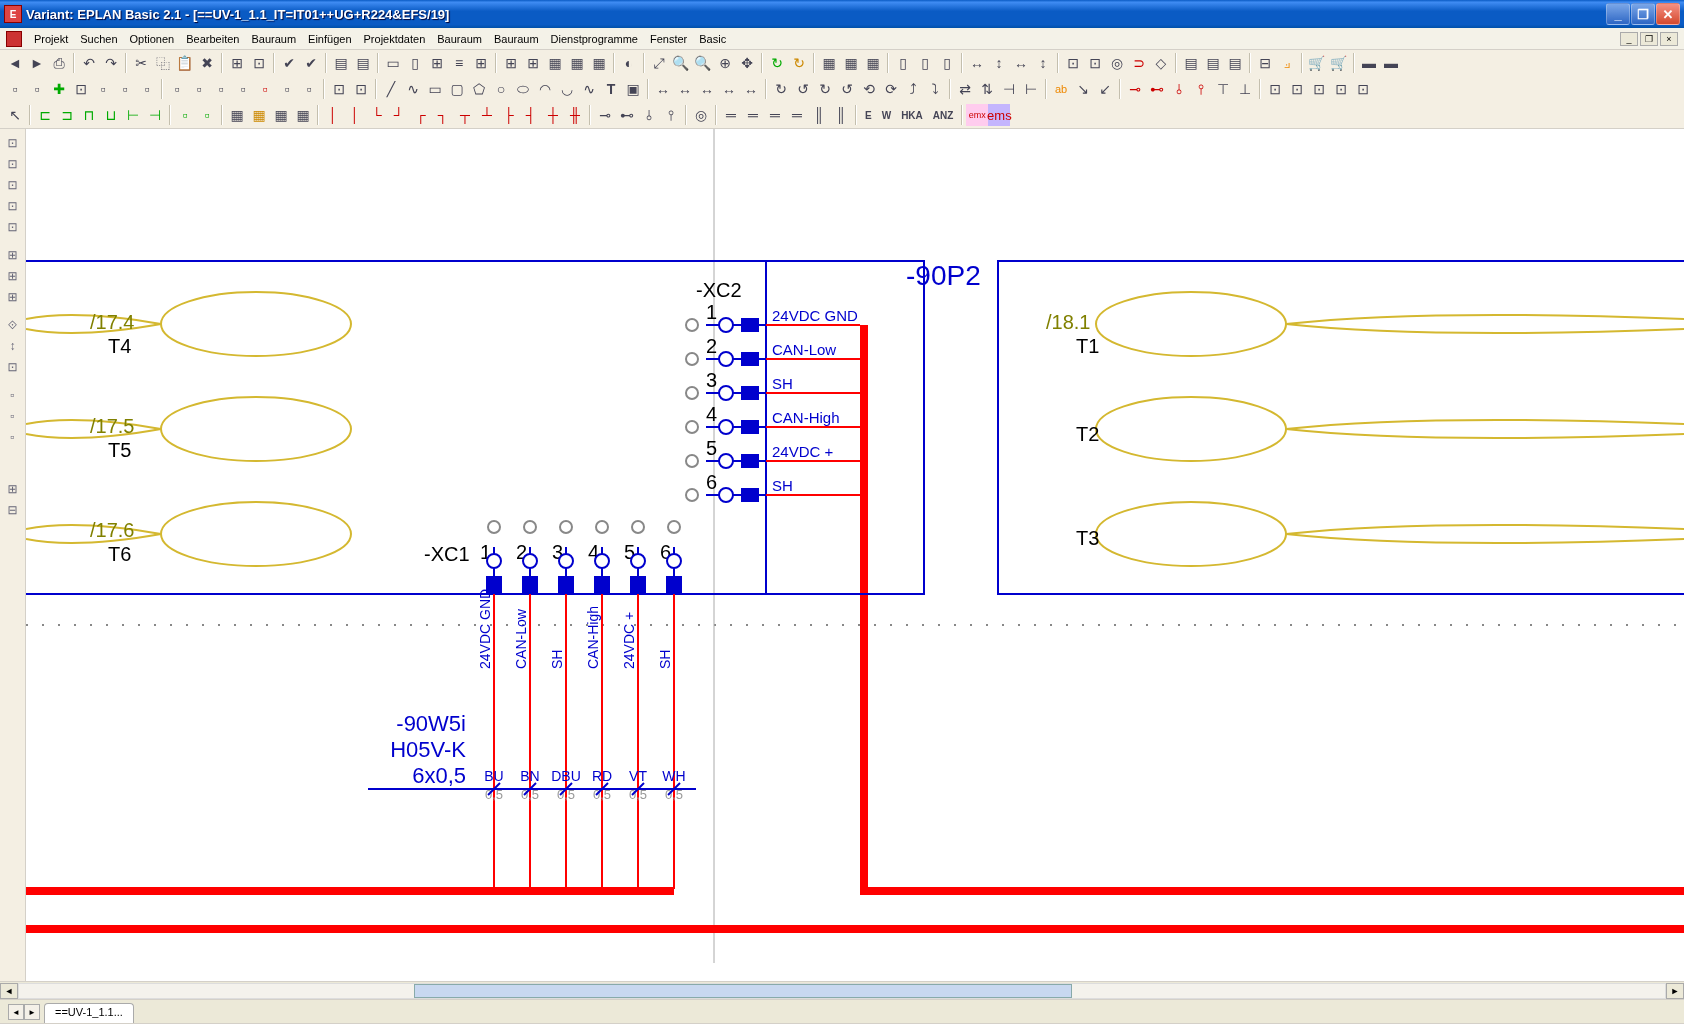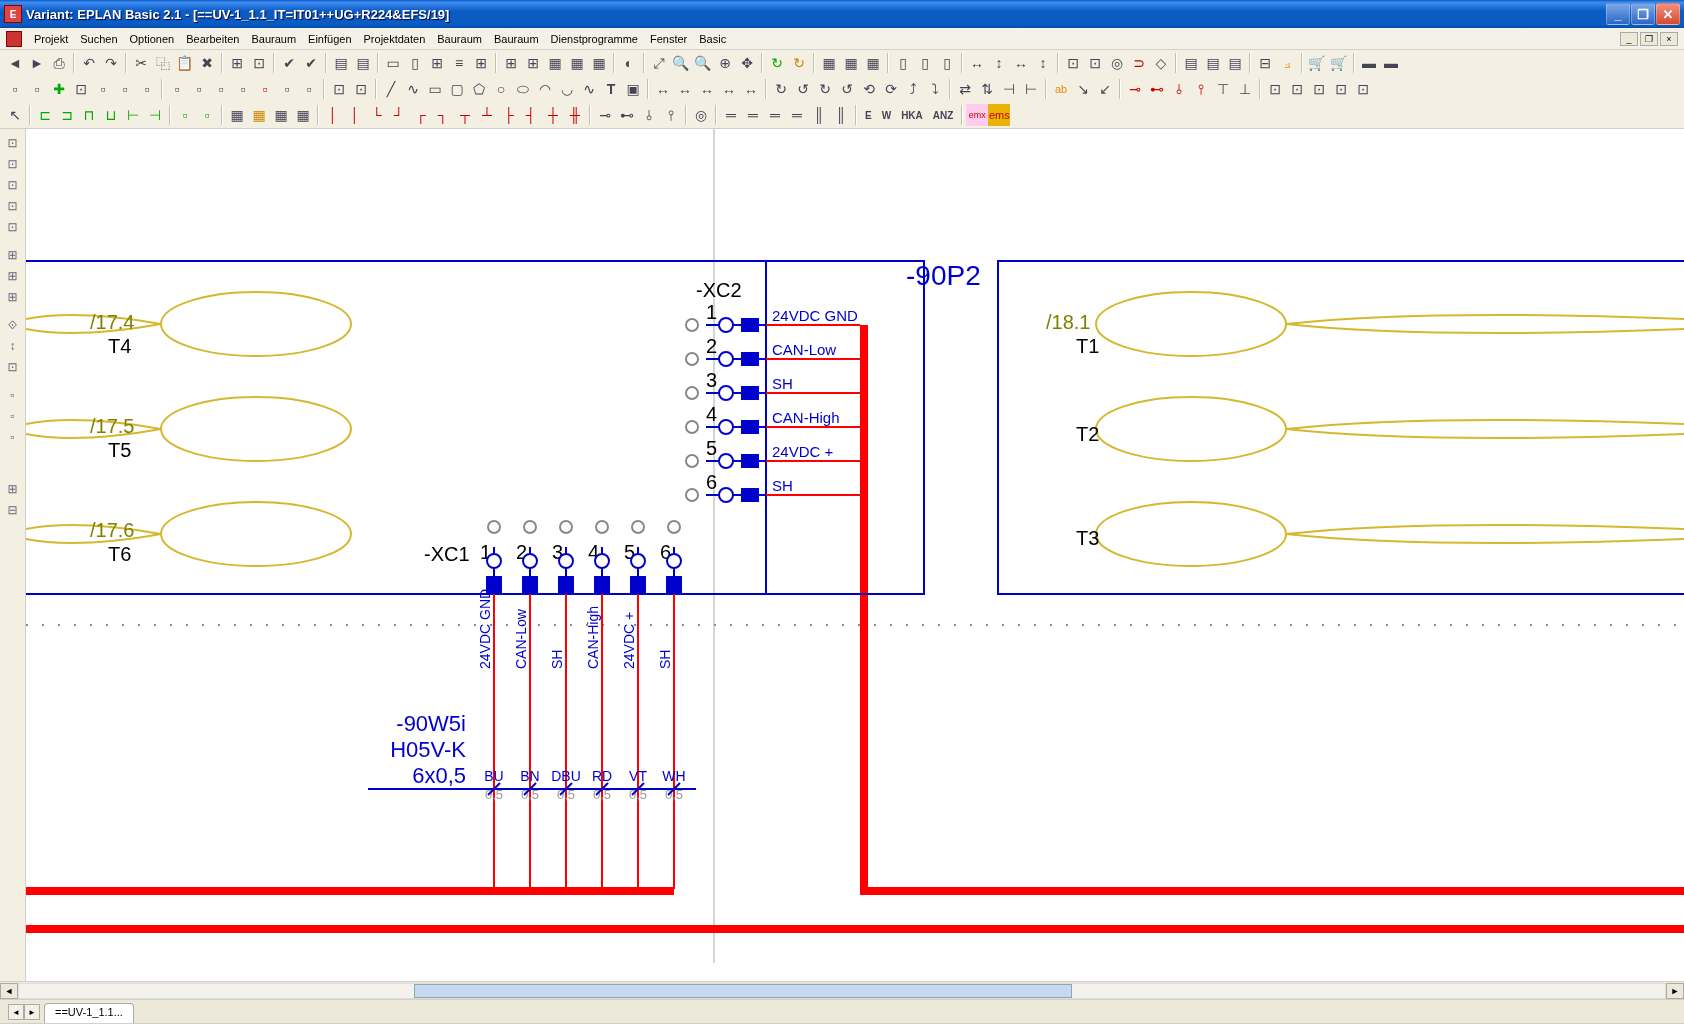--- a/index.html
+++ b/index.html
@@ -287,21 +287,21 @@
     <div class="tbtn">═</div>
     <div class="tbtn">║</div>
     <div class="tbtn">║</div>
     <div class="tsep"></div>
     <div class="tbtn wide">E</div>
     <div class="tbtn wide">W</div>
     <div class="tbtn wide">HKA</div>
     <div class="tbtn wide">ANZ</div>
     <div class="tsep"></div>
     <div class="tbtn" style="color:#c00;background:#fce;font-size:9px">emx</div>
-    <div class="tbtn" style="color:#c00;background:#eab308;font-size:11px">ems</div>
+    <div class="tbtn" style="color:#c00;background:#c4b5fd;font-size:13px">ems</div>
   </div>
 </div>
 
 <div class="main-area">
   <div class="left-sidebar">
     <div class="side-btn">⊡</div>
     <div class="side-btn">⊡</div>
     <div class="side-btn">⊡</div>
     <div class="side-btn">⊡</div>
     <div class="side-btn">⊡</div>

